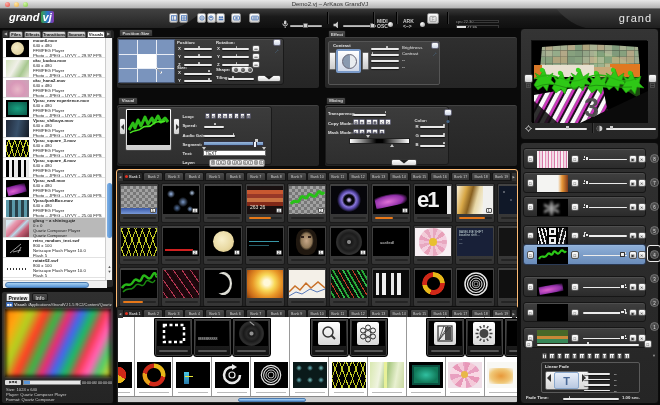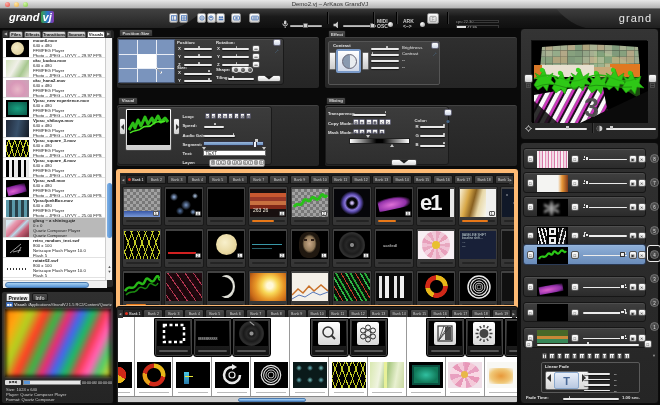--- a/index.html
+++ b/index.html
@@ -82,21 +82,21 @@
 .transport span{width:5.3px;height:5.5px;background:linear-gradient(#fff,#ddd);border:1px solid #556;border-radius:1px;display:flex;align-items:center;justify-content:center}
 .varrow{position:absolute;width:7px;height:17px;background:linear-gradient(#fafafa,#d0d0d0);border:1px solid #444;border-radius:2px}
 .varrow:after{content:"";position:absolute;top:5.5px;border-top:3px solid transparent;border-bottom:3px solid transparent}
 .varrow.l:after{left:1.5px;border-right:3.5px solid #333}
 .varrow.r:after{left:2px;border-left:3.5px solid #333}
 .modebtn{width:5.8px;height:5.8px;background:linear-gradient(#fdfdfd,#d8d8d8);border:1px solid #667;border-radius:1px;display:flex;align-items:center;justify-content:center}
 .layerbtns{position:absolute;display:flex;gap:0.6px;background:linear-gradient(#f8f8f8,#ddd);border:1px solid #777;border-radius:2px;padding:0.5px}
 .layerbtns span{width:4.8px;height:4.8px;background:linear-gradient(#fff,#e0e0e0);border:1px solid #999;border-radius:1px;font-size:3.8px;line-height:4.8px;text-align:center;color:#333}
 
 
-#bankpanel{left:116px;top:169px;width:402px;height:140px;background:#242424;border:4px solid #fdba74;border-radius:3px;overflow:hidden}
+#bankpanel{left:116px;top:169px;width:402px;height:140px;background:#242424;border:1px solid #fdba74;border-radius:3px;overflow:hidden}
 .btabs{position:absolute;left:1px;top:1px;right:1px;height:10px;background:#1c1c1c;display:flex;gap:0.8px;padding-left:5px}
 .btab{flex:0 0 19.7px;height:8.5px;margin-top:1px;background:linear-gradient(#4c4c4c,#353535);border:0.5px solid #151515;border-radius:2px 2px 0 0;font-size:3.6px;color:#ccc;text-align:center;line-height:8px;white-space:nowrap}
 .btab.sel{background:linear-gradient(#2a2a2a,#1e1e1e);color:#fff}
 .btab.sel:before{content:"";display:inline-block;width:3px;height:3px;border-radius:50%;background:#e03020;margin-right:1px}
 .cell{position:absolute;width:40px;height:40px;background:linear-gradient(#424242,#353535);border:1px solid #1a1a1a;border-radius:2px}
 .cthumb{position:absolute;left:1.5px;top:1.5px;width:36px;height:28px;background:#000;overflow:hidden}
 .ctrack{position:absolute;left:3px;bottom:3.5px;width:33px;height:2px;background:#242424;border-radius:1px}
 .cbadge{position:absolute;right:2px;top:23.5px;width:5.5px;height:5.5px;background:linear-gradient(#fff,#ddd);border:0.5px solid #555;border-radius:1px;font-size:3.5px;line-height:5px;text-align:center;color:#222;z-index:3}
 .cfill{position:absolute;left:3px;bottom:3.5px;height:2px;background:#e87818;border-radius:1px;z-index:2}
 

